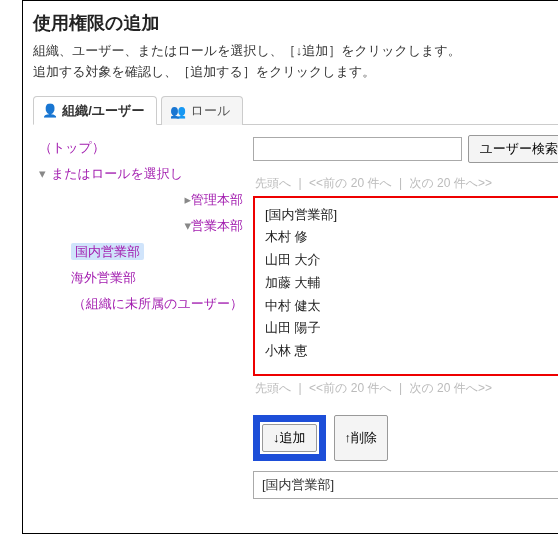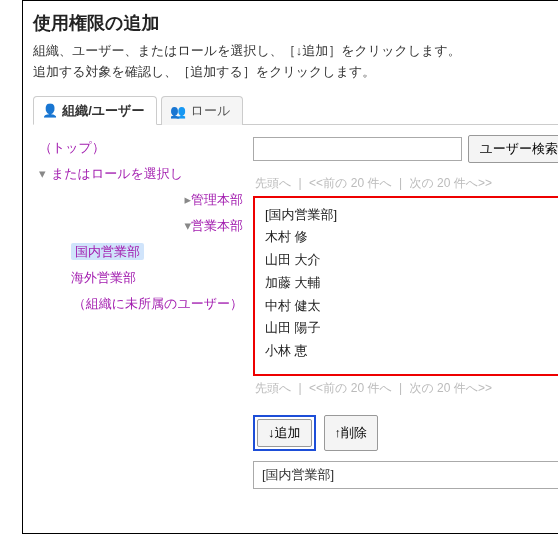--- a/index.html
+++ b/index.html
@@ -140,21 +140,21 @@
     font-size: 13px;
     color: #222;
     cursor: pointer;
   }
   .action-row {
     display: flex;
     gap: 8px;
     margin: 18px 0 10px 0;
   }
   .add-hl {
-    border: 2px solid #1d4ed8;
+    border: 7px solid #1d4ed8;
     display: inline-block;
     padding: 2px;
   }
   .selected-box {
     border: 1px solid #aaa;
     padding: 4px 8px;
     min-height: 22px;
     font-size: 13px;
   }
 </style>

